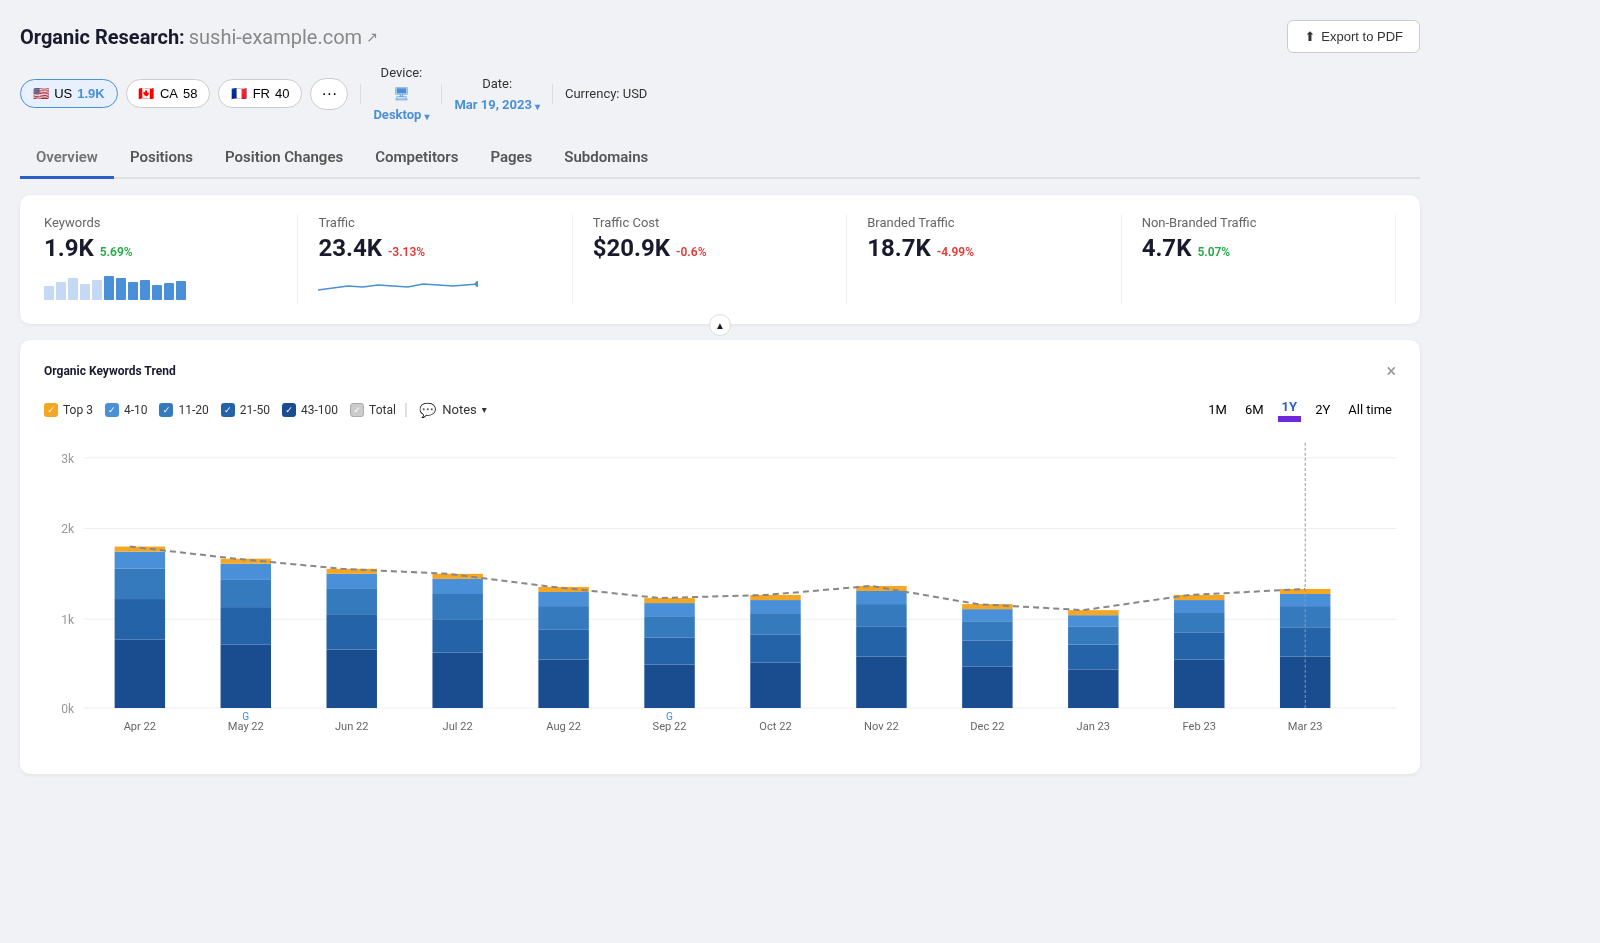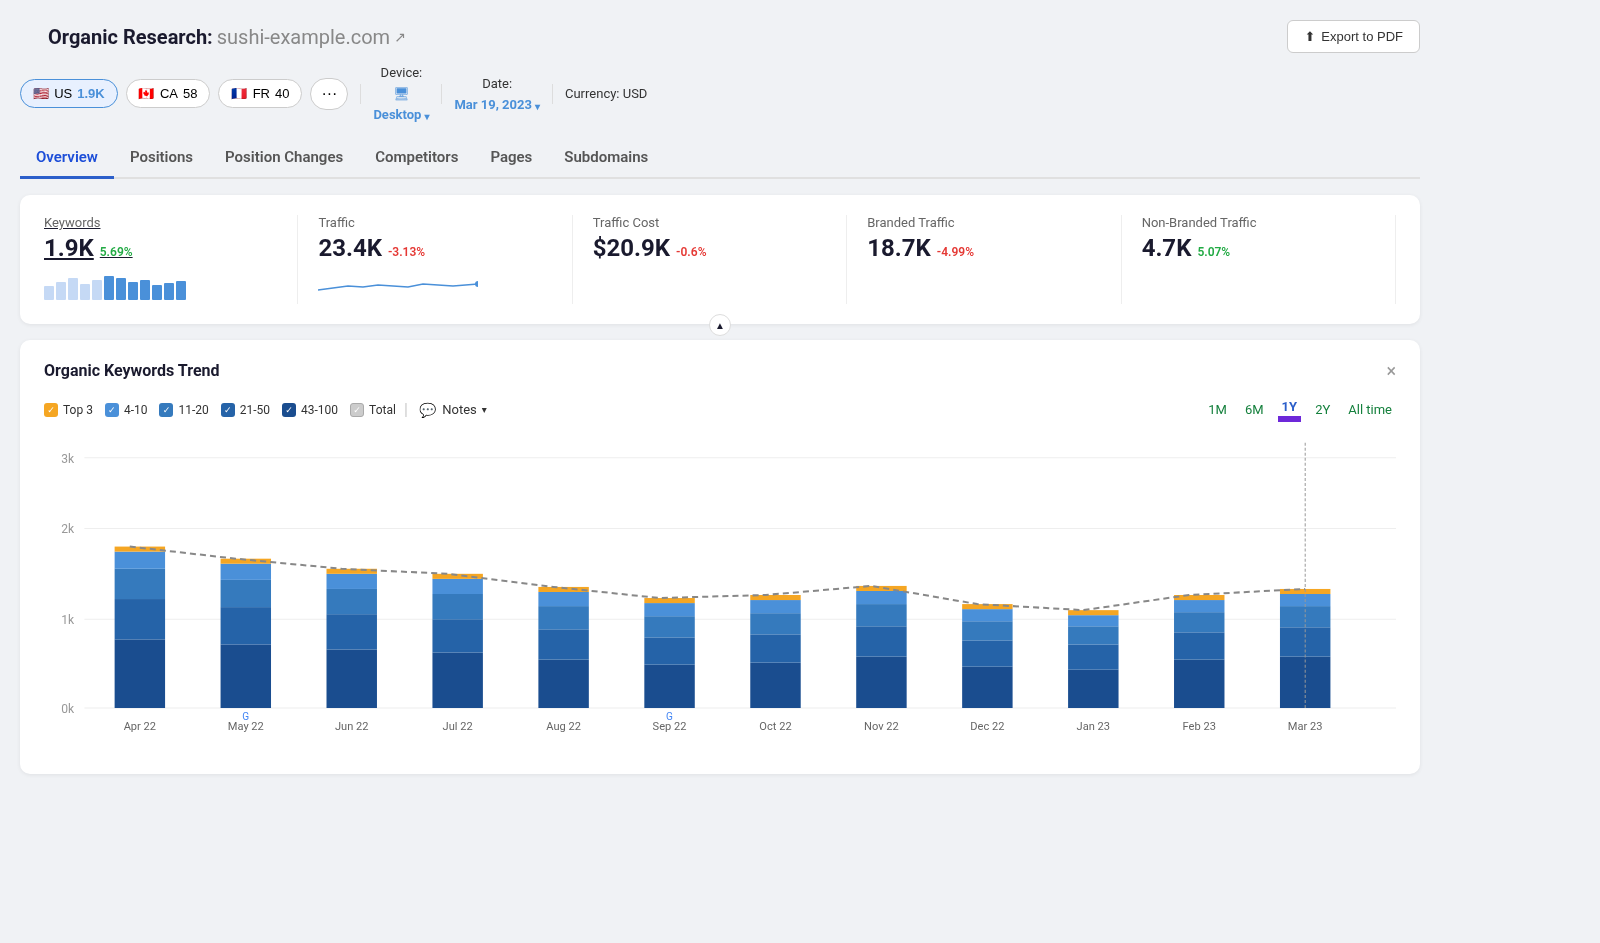--- a/index.html
+++ b/index.html
@@ -91,41 +91,41 @@
     .nav-tab {
       padding: 10px 16px;
       font-size: 15px;
       font-weight: 600;
       color: #555;
       cursor: pointer;
       border-bottom: 3px solid transparent;
       margin-bottom: -2px;
     }
     .nav-tab.active {
-      color: #1d4ed8;
+      color: #737373;
       border-bottom-color: #2c5fca;
     }
 
     
     .metrics-card {
       background: #fff;
       border-radius: 10px;
       padding: 20px 24px;
       display: flex;
       gap: 0;
       margin-bottom: 16px;
       box-shadow: 0 1px 4px rgba(0,0,0,0.07);
       position: relative;
     }
     .metric-item {
       flex: 1;
       padding: 0 20px;
       border-right: 1px solid #eee;
     }
-    .metric-item:first-child { padding-left: 0; text-decoration: underline; }
+    .metric-item:first-child { padding-left: 0; }
     .metric-item:last-child { border-right: none; }
     .metric-label {
       font-size: 13px;
       color: #666;
       margin-bottom: 4px;
     }
     .metric-value-row {
       display: flex;
       align-items: baseline;
       gap: 6px;
@@ -179,21 +179,21 @@
       padding: 20px 24px;
       box-shadow: 0 1px 4px rgba(0,0,0,0.07);
     }
     .trend-header {
       display: flex;
       justify-content: space-between;
       align-items: center;
       margin-bottom: 16px;
     }
     .trend-title {
-      font-size: 16px;
+      font-size: 12px;
       font-weight: 700;
       color: #1a1a2e;
     }
     .legend-row {
       display: flex;
       align-items: center;
       gap: 12px;
       flex-wrap: wrap;
     }
     .legend-item {
@@ -214,21 +214,21 @@
       font-size: 13px; color: #333; cursor: pointer;
       padding: 0 4px;
     }
     .time-range-row {
       display: flex;
       gap: 10px;
       align-items: center;
     }
     .time-btn {
       font-size: 13px;
-      color: #15803d;
+      color: #000000;
       cursor: pointer;
       padding: 2px 4px;
     }
     .time-btn.active {
       color: #2c5fca;
       font-weight: 700;
       border-bottom: 6px solid #6d28d9;
     }
     .pipe { color: #ccc; margin: 0 4px; }
 
@@ -242,21 +242,21 @@
       width: 100%;
       height: 100%;
     }
   </style>
 </head>
 <body>
 
 <div class="page-container">
 
   <div class="header-row">
-    <div style="display:flex;align-items:center;gap:4px;margin-left:28px;">
+    <div style="display:flex;align-items:center;gap:4px;">
       <span style="font-size:20px;font-weight:700;color:#1a1a2e;">Organic Research:</span>
       <span style="font-size:20px;font-weight:400;color:#888;">sushi-example.com</span>
       <span style="color:#888;font-size:14px;cursor:pointer;">↗</span>
     </div>
     <button class="export-btn">
       <span>⬆</span>
       <span>Export to PDF</span>
     </button>
   </div>
 

